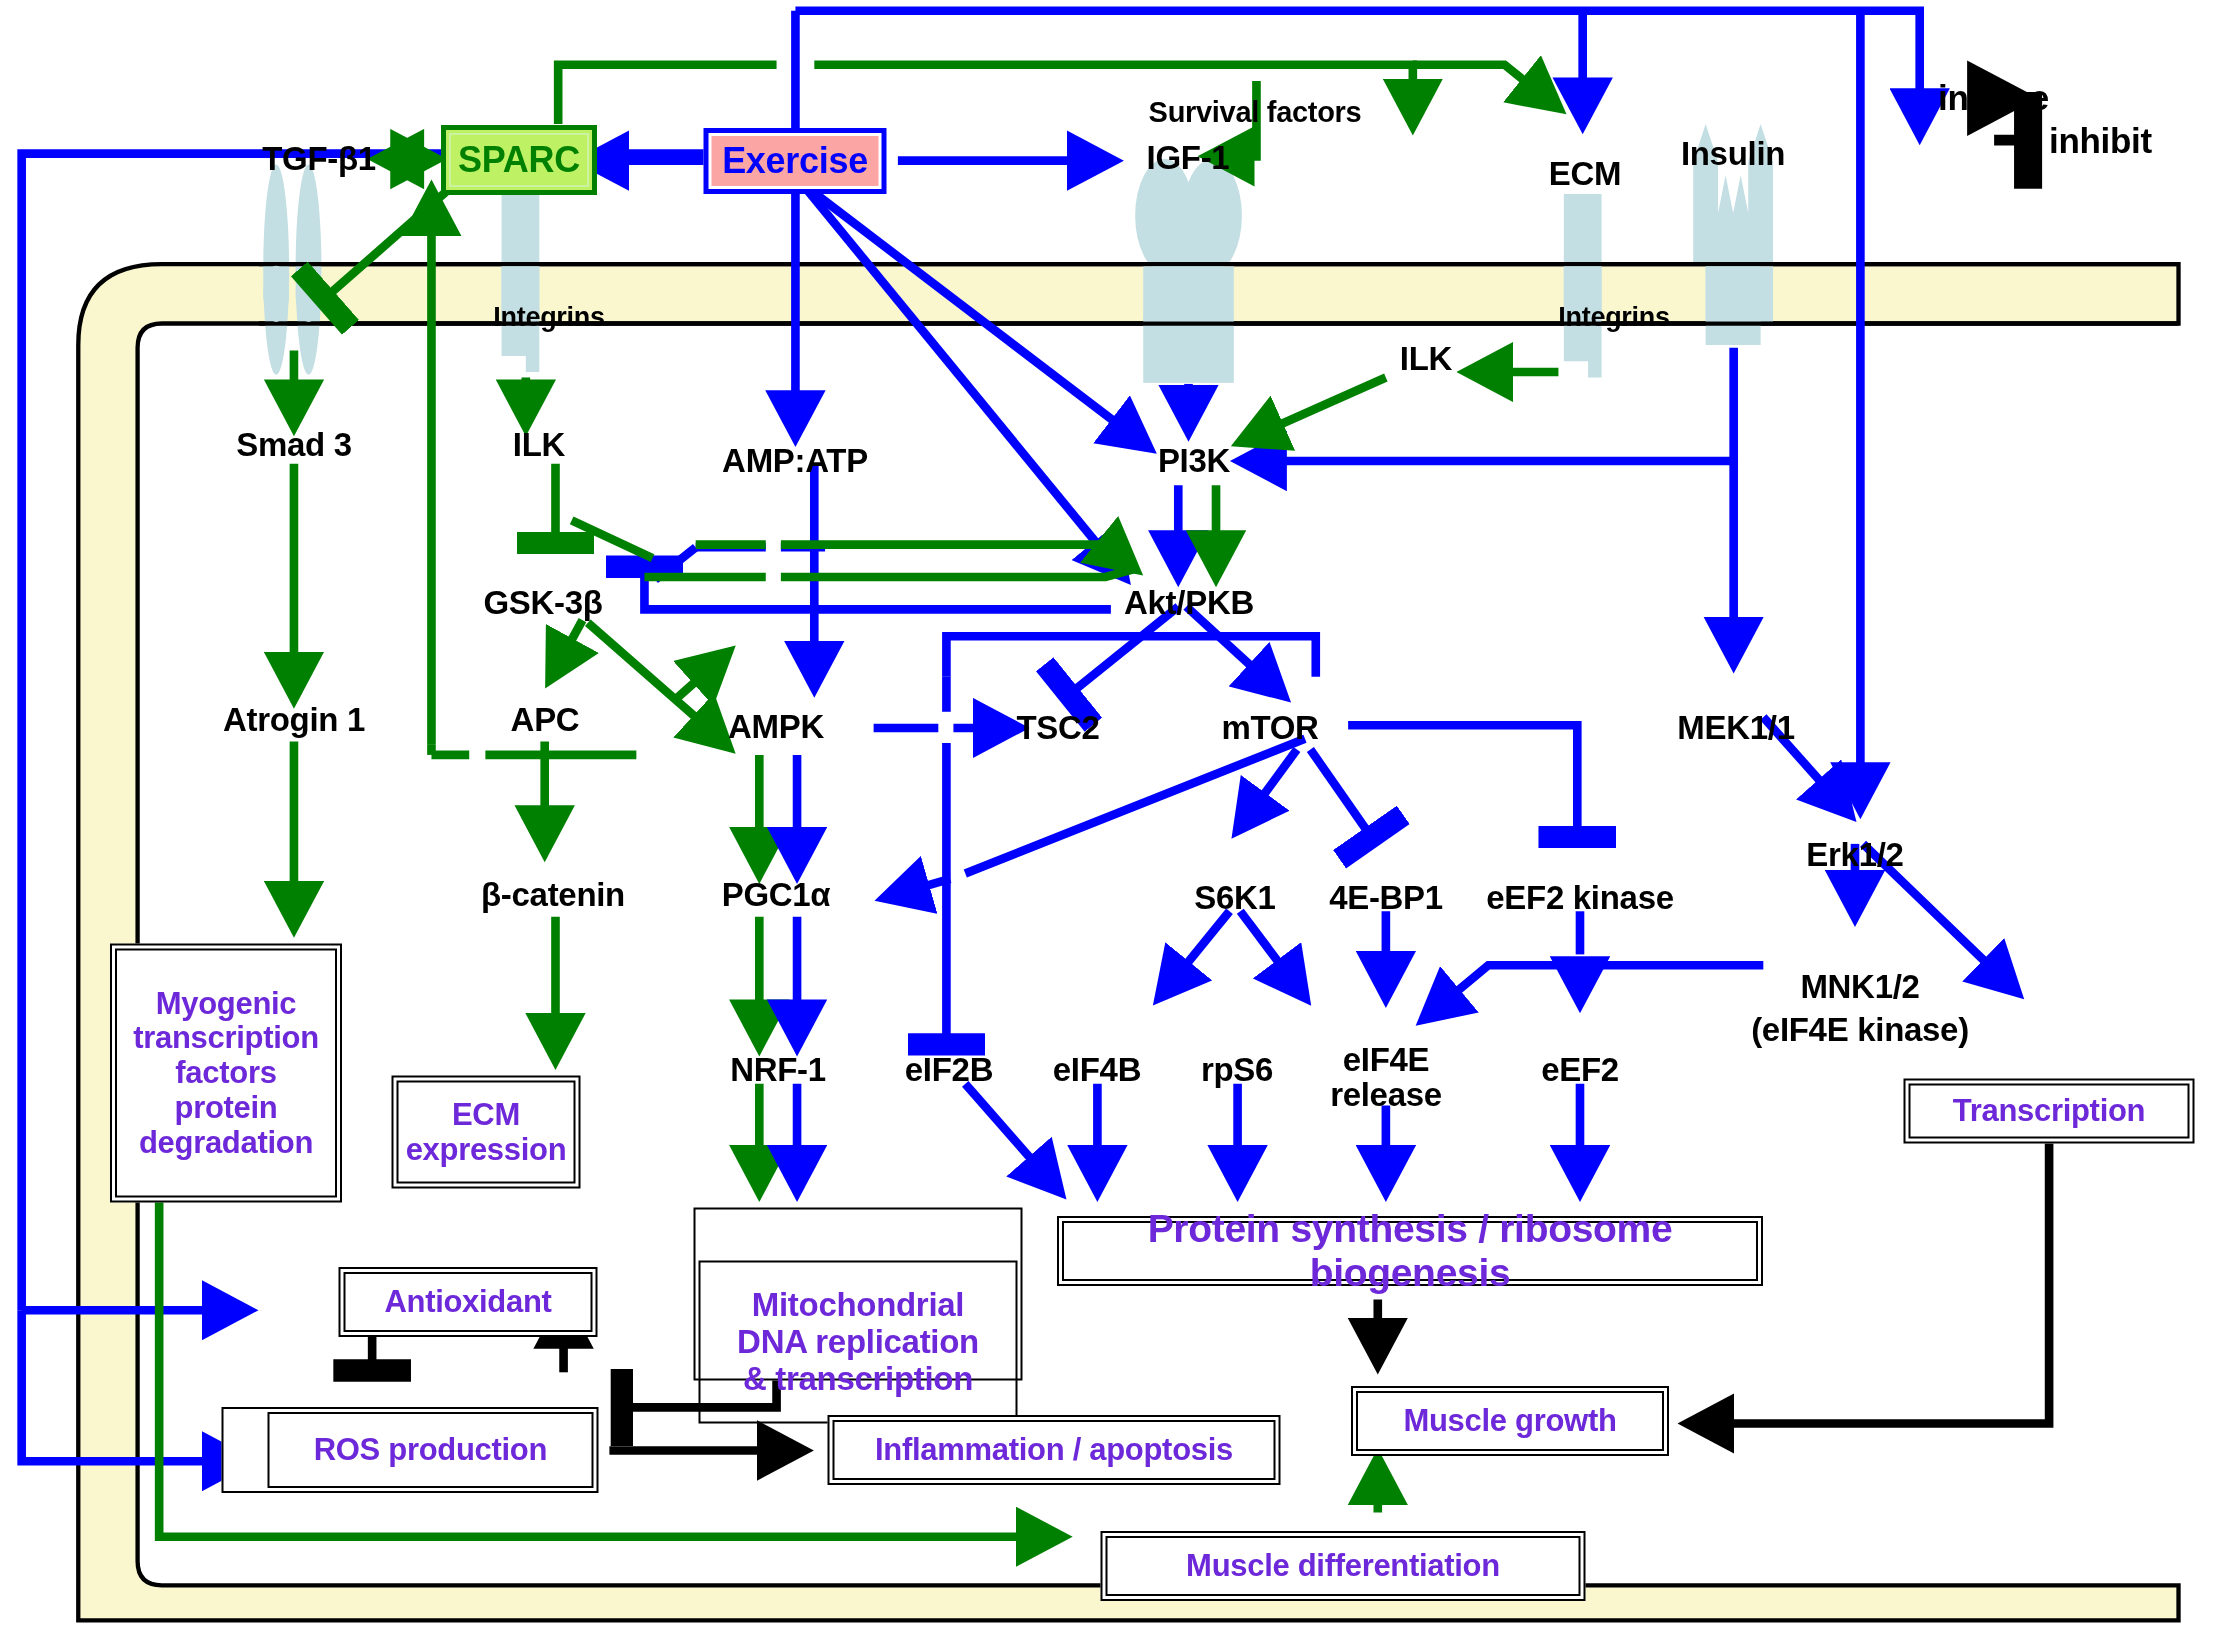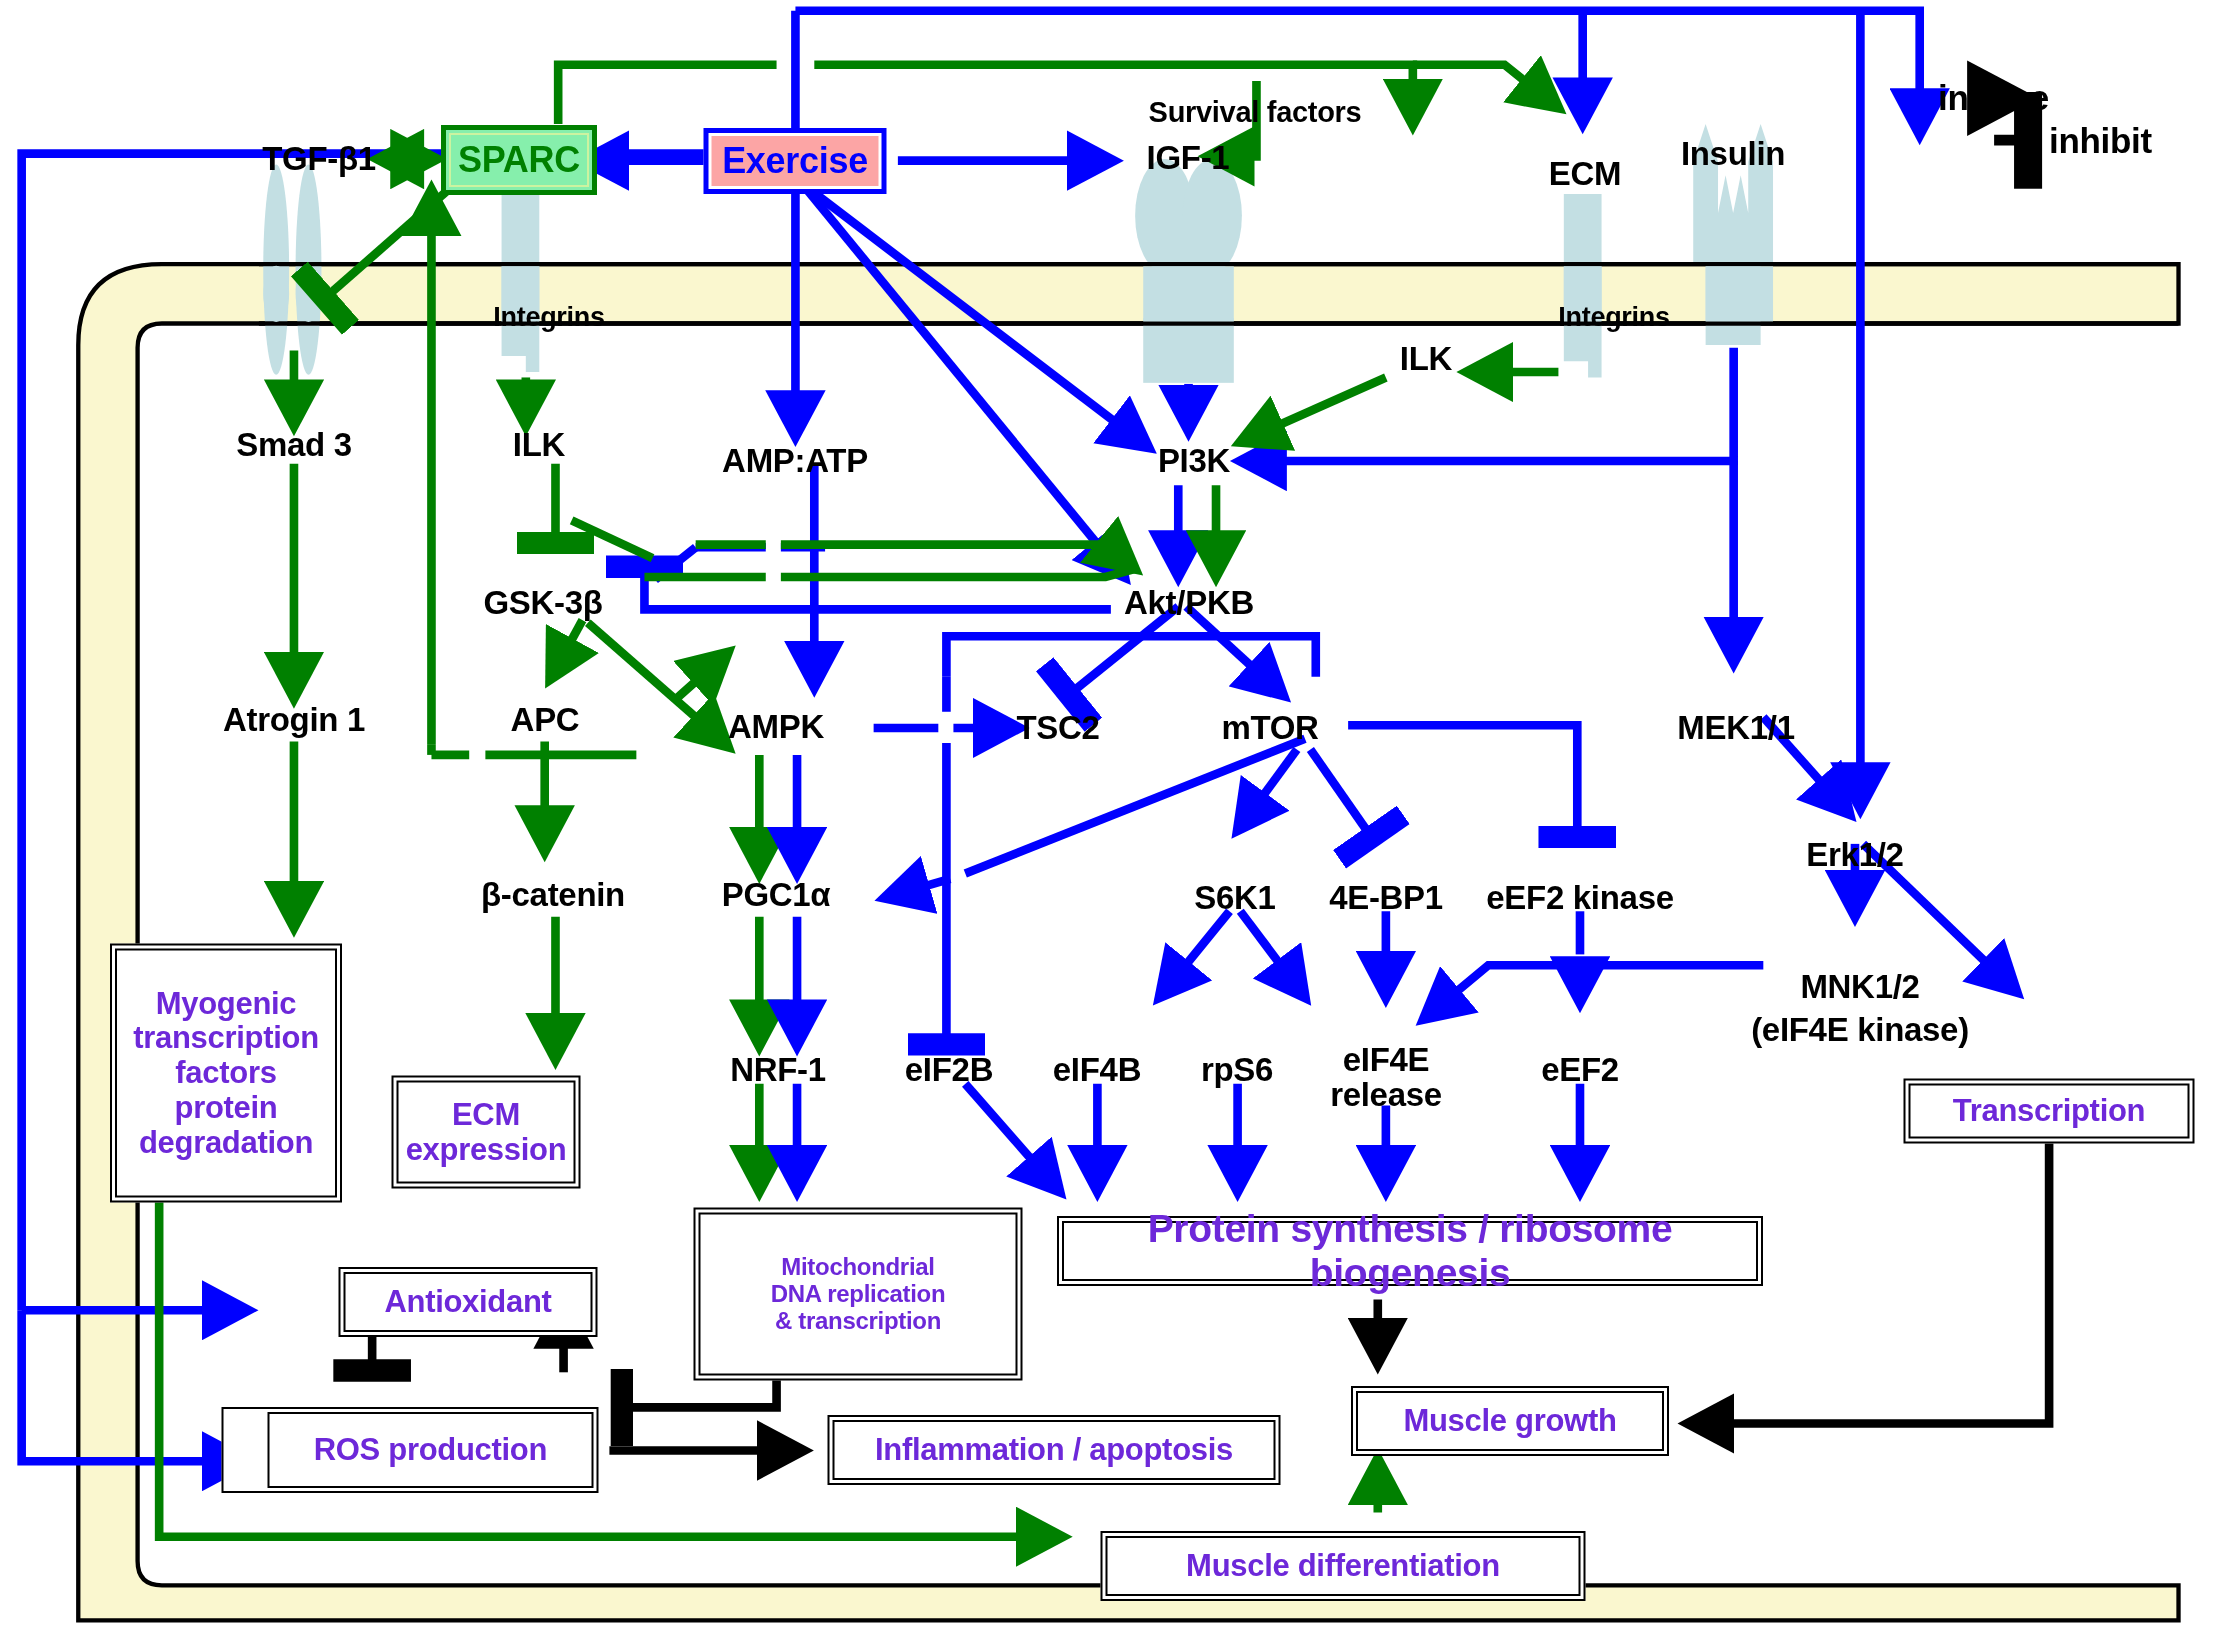--- a/index.html
+++ b/index.html
@@ -48,21 +48,21 @@
     transform:translate(-50%,-50%);
   }
   .exercisebox > .inner{
     box-sizing:border-box;width:100%;height:100%;
     background:#fca5a5;
     display:flex;align-items:center;justify-content:center;
     font-weight:bold;color:#0000FF;letter-spacing:-0.3px;
   }
   .sparcbox{
     position:absolute;box-sizing:border-box;
-    background:#86efac;border:5.4px solid #008000;
+    background:#bef264;border:5.4px solid #008000;
     padding:3.2px;transform:translate(-50%,-50%);text-align:right;
   }
   .sparcbox > .inner{
     box-sizing:border-box;width:100%;height:100%;
     border:2.2px solid #CCF3A0;
     display:flex;align-items:center;justify-content:center;
     font-weight:bold;color:#008000;letter-spacing:-0.3px;
   }
   .legendtext{
     position:absolute;font-weight:bold;color:#000;
@@ -355,21 +355,21 @@
 protein
 degradation</div>
   </div>
 
   <div class="outbox" style="left:486px;top:1132px;width:189px;height:113px;">
     <div class="inner" style="font-size:31px;white-space:pre-line;">ECM
 expression</div>
   </div>
 
   <div class="outbox" style="left:858px;top:1294px;width:329px;height:173px;">
-    <div class="inner" style="font-size:24px;white-space:pre-line;">Mitochondrial
+    <div class="inner" style="font-size:33px;white-space:pre-line;margin-top:48px;">Mitochondrial
 DNA replication
 &amp; transcription</div>
   </div>
 
   <div class="outbox" style="left:468px;top:1302px;width:259px;height:70px;">
     <div class="inner" style="font-size:31px;">Antioxidant</div>
   </div>
 
   <div class="outbox" style="left:410px;top:1450px;width:377px;height:86px;padding-left:44px;">
     <div class="inner" style="font-size:31px;">ROS production</div>

